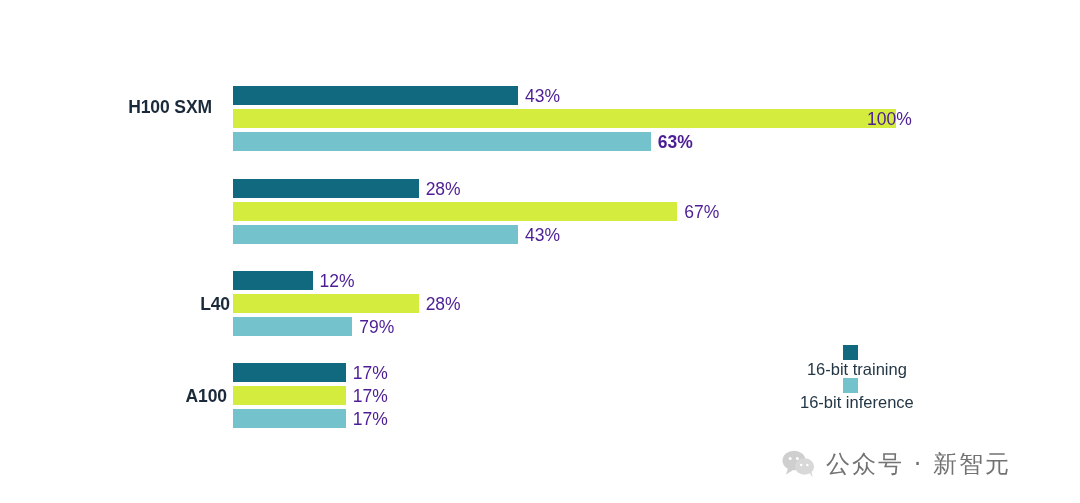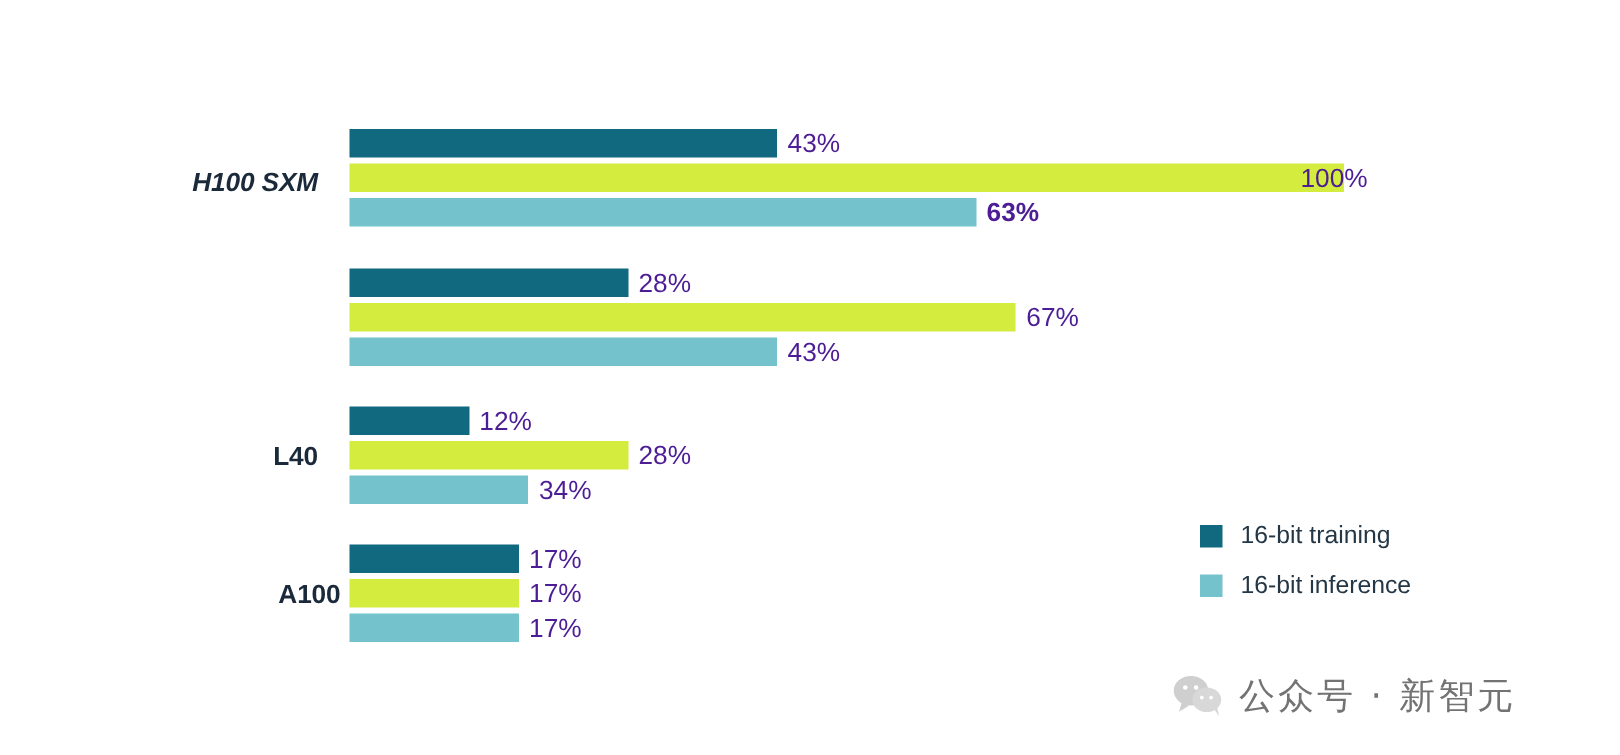--- a/index.html
+++ b/index.html
@@ -74,20 +74,21 @@
   .legend {
     position: absolute;
     left: 800px;
     top: 345px;
   }
   .legend-item {
     display: flex;
     align-items: center;
     height: 25px;
     margin-bottom: 8px;
+    flex-direction: column;
   }
   .legend-swatch {
     width: 15px;
     height: 15px;
     flex: 0 0 15px;
     margin-right: 12px;
   }
   .legend-label {
     font-size: 16.5px;
     color: #243746;
@@ -117,21 +118,21 @@
     font-family: "DejaVu Sans", sans-serif;
   }
 </style>
 </head>
 <body>
 
 <div id="chart-root">
 
   <div class="plot" id="plot">
       <div class="group" style="top: 86px; height: 65px;">
-        <div class="group-label" style="top: 25px; font-style: italic;">H100 SXM</div>
+        <div class="group-label" style="top: 11px;">H100 SXM</div>
         <div class="bar-row" style="top: 0px; width: 863px;">
           <div class="bar" style="width: 285.09px; background: rgb(17, 105, 127);"></div>
           <span class="bar-value" style="left: 285.09px;">43%</span>
         </div>
         <div class="bar-row" style="top: 23px; width: 863px;">
           <div class="bar" style="width: 663px; background: rgb(212, 236, 62);"></div>
           <span class="bar-value" style="left: 627px;">100%</span>
         </div>
         <div class="bar-row" style="top: 46px; width: 863px;">
           <div class="bar" style="width: 417.69px; background: rgb(116, 194, 204);"></div>
@@ -146,32 +147,32 @@
         <div class="bar-row" style="top: 23px; width: 863px;">
           <div class="bar" style="width: 444.21px; background: rgb(212, 236, 62);"></div>
           <span class="bar-value" style="left: 444.21px;">67%</span>
         </div>
         <div class="bar-row" style="top: 46px; width: 863px;">
           <div class="bar" style="width: 285.09px; background: rgb(116, 194, 204);"></div>
           <span class="bar-value" style="left: 285.09px;">43%</span>
         </div>
       </div>
       <div class="group" style="top: 271px; height: 65px;">
-        <div class="group-label" style="top: 22.5px;">L40</div>
+        <div class="group-label" style="top: 22.5px; padding-left: 18px;">L40</div>
         <div class="bar-row" style="top: 0px; width: 863px;">
           <div class="bar" style="width: 79.56px; background: rgb(17, 105, 127);"></div>
           <span class="bar-value" style="left: 79.56px;">12%</span>
         </div>
         <div class="bar-row" style="top: 23px; width: 863px;">
           <div class="bar" style="width: 185.64px; background: rgb(212, 236, 62);"></div>
           <span class="bar-value" style="left: 185.64px;">28%</span>
         </div>
         <div class="bar-row" style="top: 46px; width: 863px;">
           <div class="bar" style="width: 119.34px; background: rgb(116, 194, 204);"></div>
-          <span class="bar-value" style="left: 119.34px;">34%</span>
+          <span class="bar-value" style="left: 119.34px;">79%</span>
         </div>
       </div>
       <div class="group" style="top: 363px; height: 65px;">
         <div class="group-label" style="top: 22.5px; margin-left: 15px;">A100</div>
         <div class="bar-row" style="top: 0px; width: 863px;">
           <div class="bar" style="width: 112.71px; background: rgb(17, 105, 127);"></div>
           <span class="bar-value" style="left: 112.71px;">17%</span>
         </div>
         <div class="bar-row" style="top: 23px; width: 863px;">
           <div class="bar" style="width: 112.71px; background: rgb(212, 236, 62);"></div>

